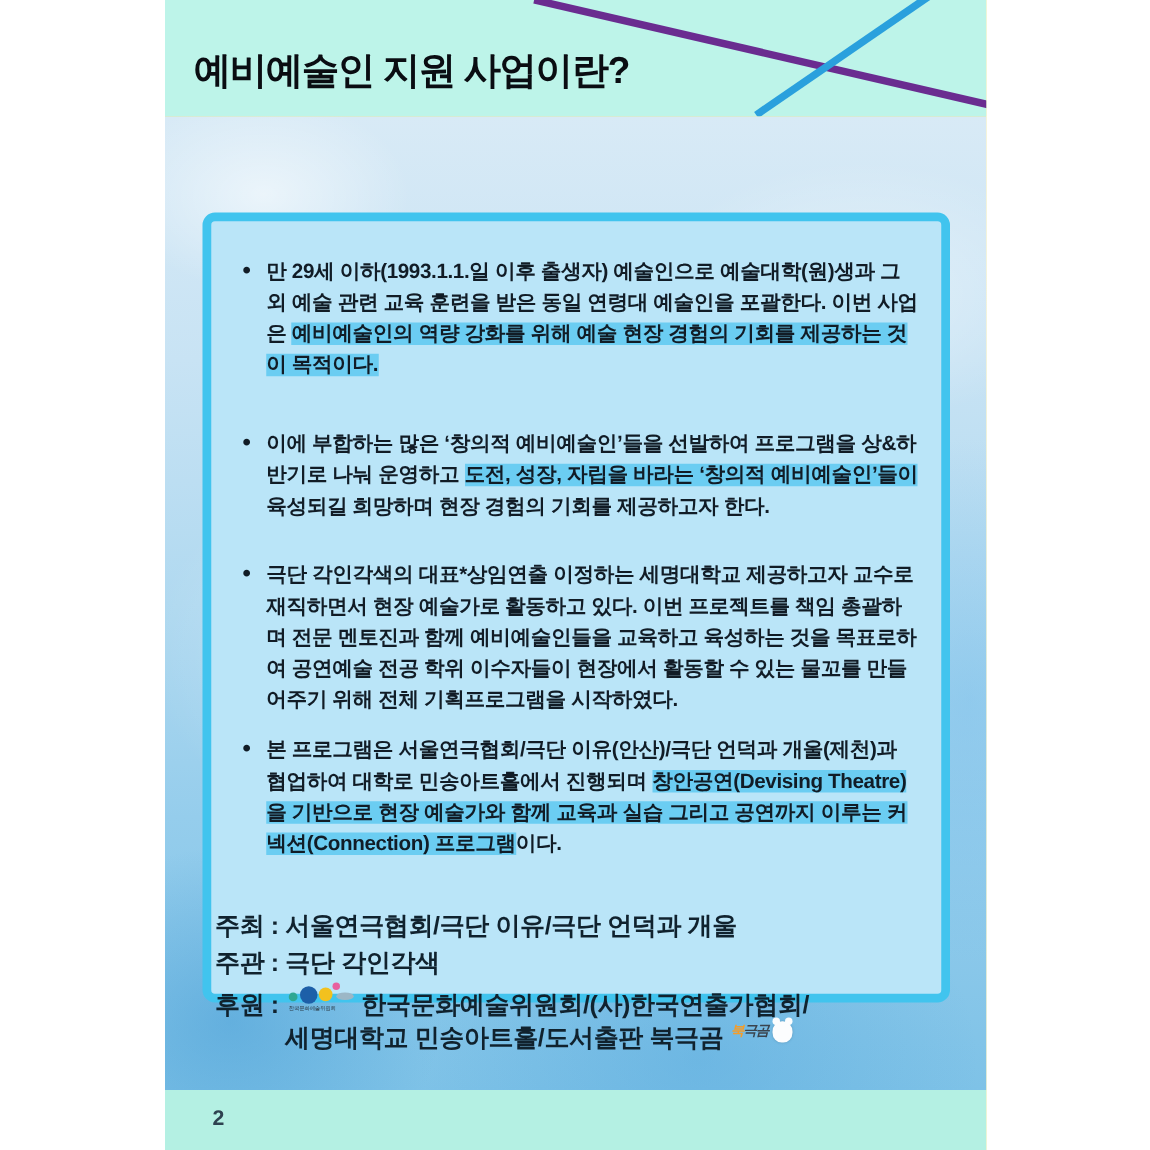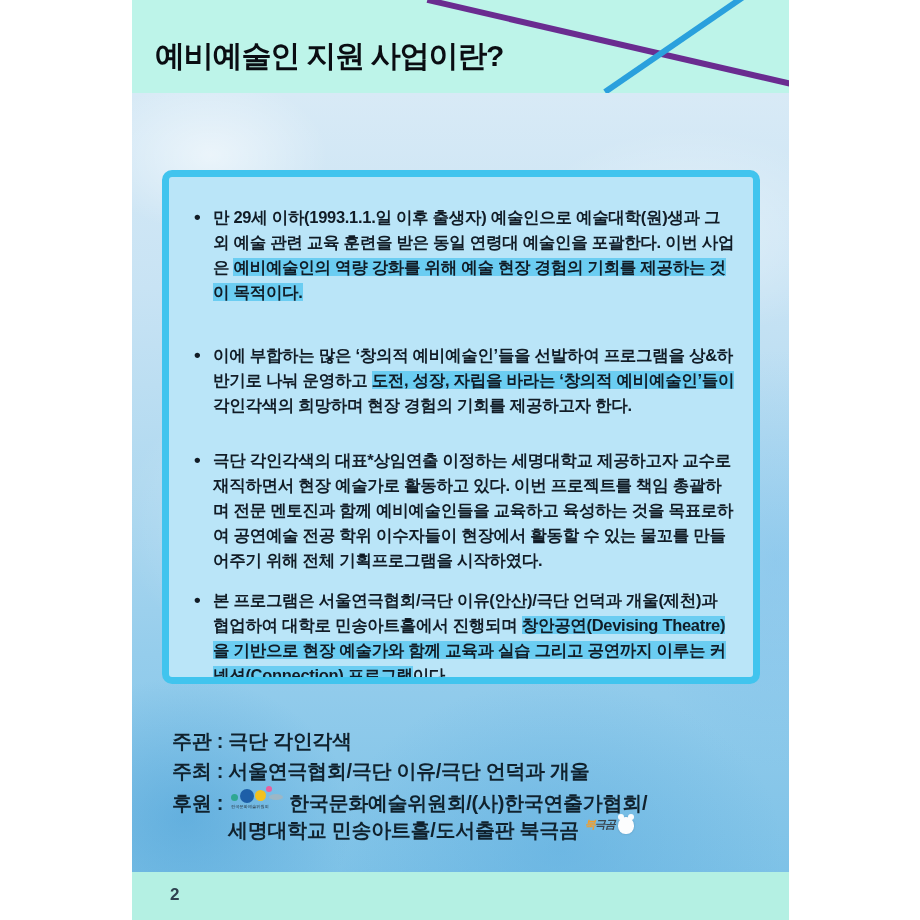--- a/index.html
+++ b/index.html
@@ -37,21 +37,21 @@
       radial-gradient(ellipse 260px 160px at 85% 18%, rgba(255,255,255,.40), transparent 65%),
       radial-gradient(ellipse 300px 220px at 30% 55%, rgba(255,255,255,.35), transparent 70%),
       radial-gradient(ellipse 240px 200px at 8% 93%,  rgba(60,150,210,.45),  transparent 70%),
       radial-gradient(ellipse 320px 240px at 65% 97%, rgba(80,165,220,.40),  transparent 70%),
       radial-gradient(ellipse 200px 300px at 98% 60%, rgba(120,190,235,.45), transparent 70%),
       linear-gradient(180deg,#d8eaf6 0%,#c8e3f4 25%,#b0d9f0 50%,#95cdec 72%,#7ec2e7 100%);
   }
 
   
   .content-box {
-    position:absolute; left:30px; top:170px; width:598px; height:514px;
+    position:absolute; left:30px; top:170px; width:598px; height:632px;
     box-sizing:border-box; z-index:2;
     background:var(--box_fill);
     border:7px solid var(--box_border);
     border-radius:10px;
     padding:28px 18px 0 22px;
     overflow:hidden;
   }
   .bullet-list { margin:0; padding:0; list-style:none; }
   .bullet-list li {
     position:relative; padding-left:22px;
@@ -129,29 +129,29 @@
     <div class="line-purple"></div>
     <div class="line-blue"></div>
     <div class="page-title">예비예술인 지원 사업이란?</div>
   </div>
 
   <div class="main-bg"></div>
 
   <div class="content-box">
     <ul class="bullet-list">
         <li><span>만 29세 이하(1993.1.1.일 이후 출생자) 예술인으로 예술대학(원)생과 그 외 예술 관련 교육 훈련을 받은 동일 연령대 예술인을 포괄한다. 이번 사업은 </span><span class="hl">예비예술인의 역량 강화를 위해 예술 현장 경험의 기회를 제공하는 것이 목적이다.</span></li>
-        <li><span>이에 부합하는 많은 ‘창의적 예비예술인’들을 선발하여 프로그램을 상&amp;하반기로 나눠 운영하고 </span><span class="hl">도전, 성장, 자립을 바라는 ‘창의적 예비예술인’들이</span><span> 각인각색의 희망하며 현장 경험의 기회를 제공하고자 한다.</span></li>
+        <li><span>이에 부합하는 많은 ‘창의적 예비예술인’들을 선발하여 프로그램을 상&amp;하반기로 나눠 운영하고 </span><span class="hl">도전, 성장, 자립을 바라는 ‘창의적 예비예술인’들이</span><span> 육성되길 희망하며 현장 경험의 기회를 제공하고자 한다.</span></li>
         <li><span>극단 각인각색의 대표*상임연출 이정하는 세명대학교 제공하고자 교수로 재직하면서 현장 예술가로 활동하고 있다. 이번 프로젝트를 책임 총괄하며 전문 멘토진과 함께 예비예술인들을 교육하고 육성하는 것을 목표로하여 공연예술 전공 학위 이수자들이 현장에서 활동할 수 있는 물꼬를 만들어주기 위해 전체 기획프로그램을 시작하였다.</span></li>
         <li><span>본 프로그램은 서울연극협회/극단 이유(안산)/극단 언덕과 개울(제천)과 협업하여 대학로 민송아트홀에서 진행되며 </span><span class="hl">창안공연(Devising Theatre)을 기반으로 현장 예술가와 함께 교육과 실습 그리고 공연까지 이루는 커넥션(Connection) 프로그램</span><span>이다.</span></li>
       </ul>
   </div>
 
   <div class="credits">
+    <div class="credit-line">주최 : 서울연극협회/극단 이유/극단 언덕과 개울</div>
     <div class="credit-line">주관 : 극단 각인각색</div>
-    <div class="credit-line">주최 : 서울연극협회/극단 이유/극단 언덕과 개울</div>
     <div class="credit-row">
       <span class="label">후원 :</span>
       <span class="arko-logo">
         <span class="arko-dots">
             <i class="arko-d-teal"></i>
             <i class="arko-d-blue"></i>
             <i class="arko-d-yellow"></i>
             <i class="arko-d-pink"></i>
             <i class="arko-d-gray"></i>
           </span>

